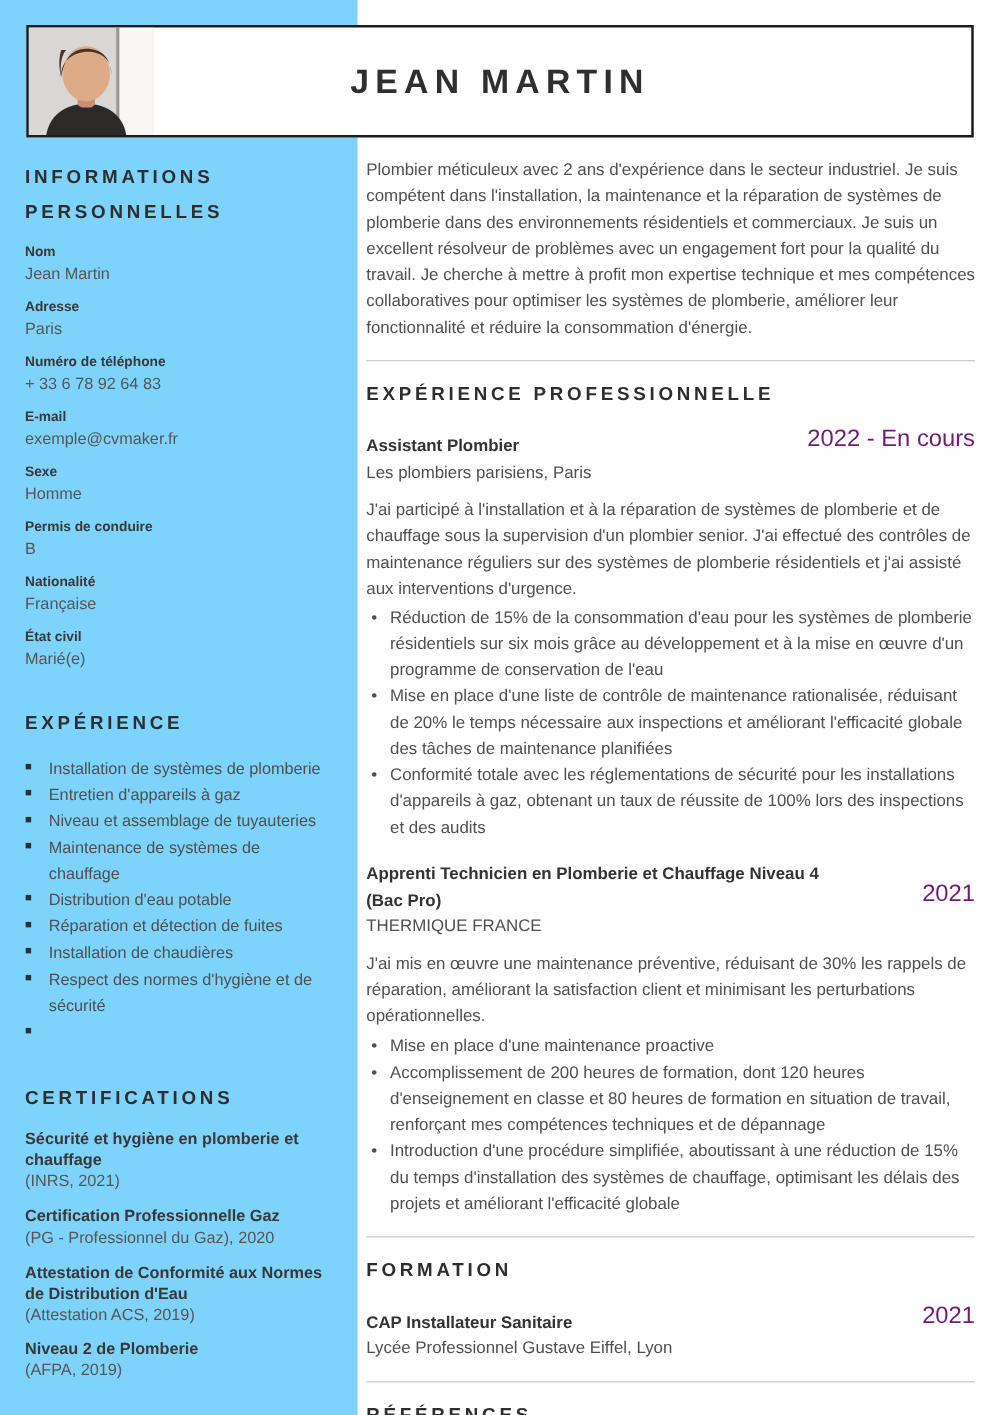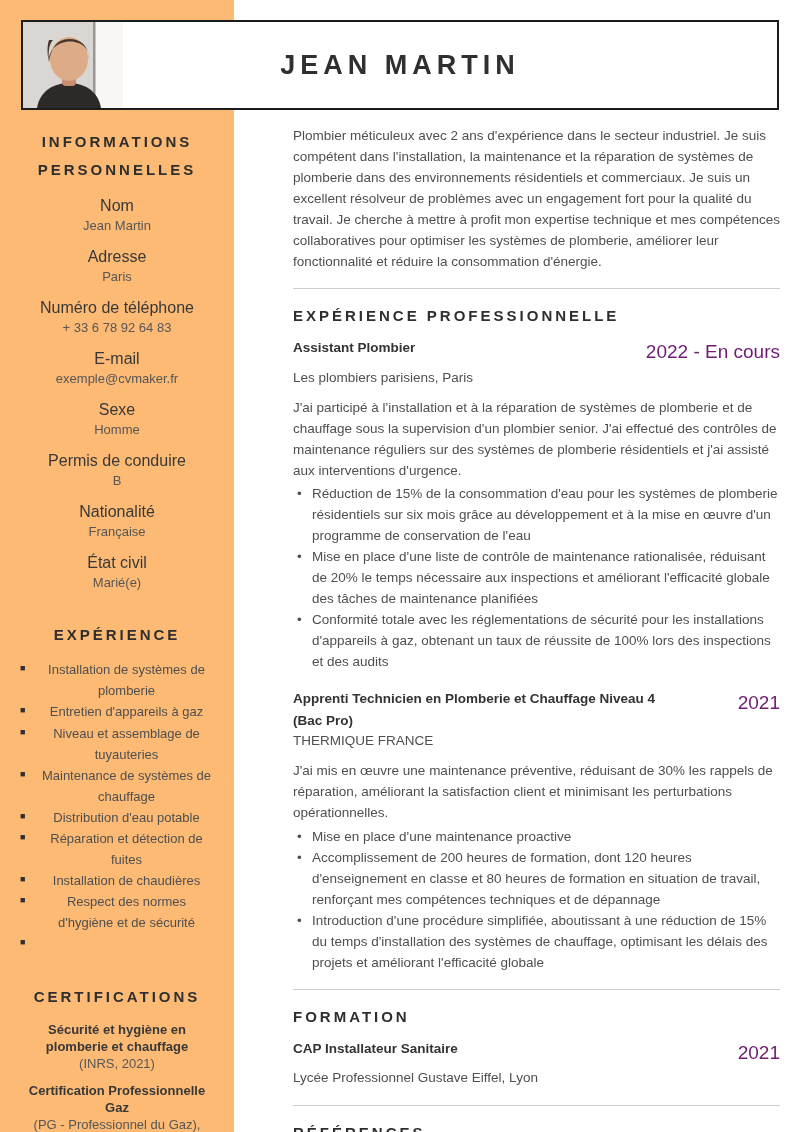--- a/index.html
+++ b/index.html
@@ -3,29 +3,29 @@
 <meta charset="utf-8">
 <style>
   html, body { margin: 0; padding: 0; }
   body { background: #ffffff; font-family: "Liberation Sans", sans-serif; }
   .page {
     position: relative; width: 800px; height: 1132px;
     background: #ffffff; overflow: hidden;
   }
   
   .sidebar {
-    position: absolute; left: 0; top: 0; width: 234px; height: 1132px;
-    background: #fdba74; box-sizing: border-box; padding: 128px 20px 0 20px; text-align: center;
+    position: absolute; left: 0; top: 0; width: 286px; height: 1132px;
+    background: #7dd3fc; box-sizing: border-box; padding: 128px 20px 0 20px;
   }
   .side-heading {
     font-size: 15px; font-weight: bold; letter-spacing: 3px;
     color: #2e2e2e; line-height: 1.85; margin: 0 0 11px 0;
   }
   .field { margin-bottom: 11px; }
-  .field-label { font-size: 16px; font-weight: normal; color: #383838; line-height: 1.38; }
+  .field-label { font-size: 11px; font-weight: bold; color: #383838; line-height: 1.38; }
   .field-value { font-size: 13px; color: #565656; line-height: 1.38; }
   .side-section { margin-top: 29px; }
   ul.skills { list-style: none; margin: 0; padding: 0; }
   ul.skills li {
     position: relative; padding-left: 19px; font-size: 13px;
     color: #4f4f4f; line-height: 1.62; min-height: 21px;
   }
   ul.skills li::before {
     content: "■"; position: absolute; left: 0; top: 2px;
     font-size: 9px; color: #2e2e2e;
@@ -53,21 +53,21 @@
     position: absolute; left: 277px; top: 0; width: 523px; height: 1132px;
     box-sizing: border-box; padding: 125px 20px 0 16px;
   }
   .summary { font-size: 13.5px; color: #4f4f4f; line-height: 1.56; margin: 0; }
   hr.divider { border: none; border-top: 1px solid #cccccc; margin: 16px 0 10px 0; }
   .section-heading {
     font-size: 15px; font-weight: bold; letter-spacing: 3px;
     color: #2e2e2e; margin: 18px 0 13px 0;
   }
   .job { margin-bottom: 16px; }
-  .job-header { display: flex; justify-content: space-between; align-items: flex-start; }
+  .job-header { display: flex; justify-content: space-between; align-items: flex-end; }
   .job-role { font-size: 13.5px; font-weight: bold; color: #333333; line-height: 1.6; }
   .job-period { font-size: 19px; color: #701a75; white-space: nowrap; line-height: 1.6; }
   .job-company { font-size: 13.5px; color: #4f4f4f; line-height: 1.55; margin-bottom: 8px; }
   .job-desc { font-size: 13.5px; color: #4f4f4f; line-height: 1.56; margin: 0 0 2px 0; }
   ul.job-bullets { list-style: none; margin: 0; padding: 0; }
   ul.job-bullets li {
     position: relative; padding-left: 19px; font-size: 13.5px;
     color: #4f4f4f; line-height: 1.56;
   }
   ul.job-bullets li::before {

